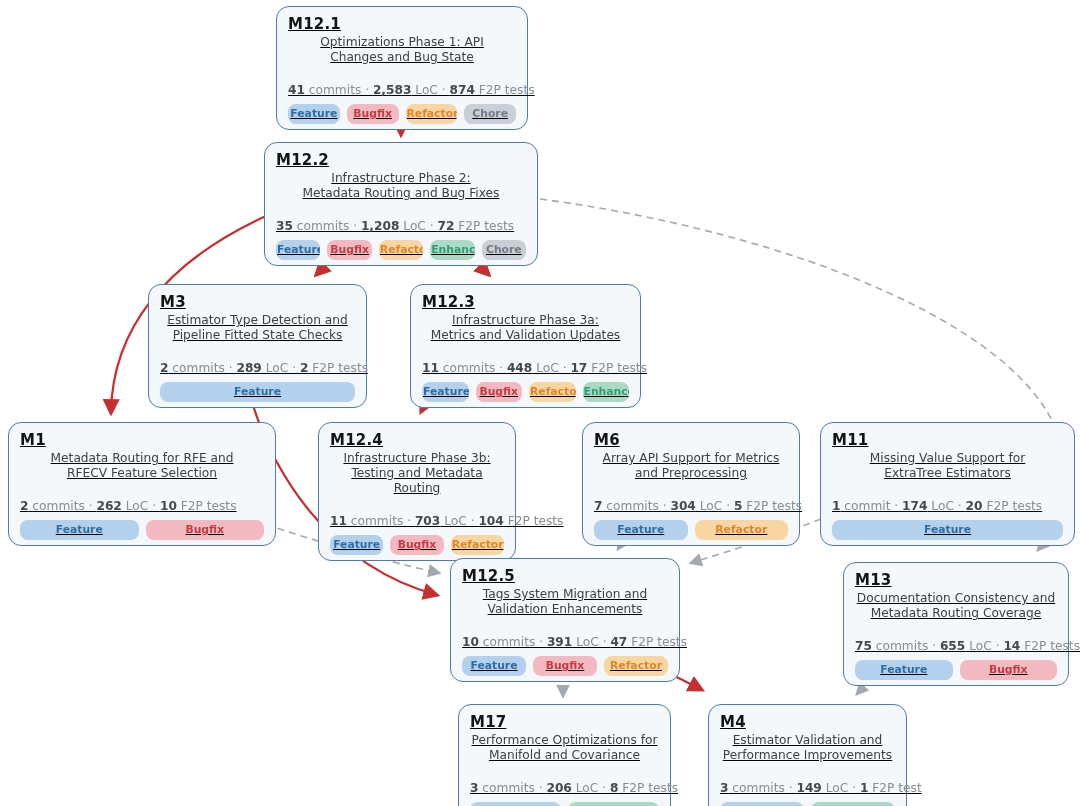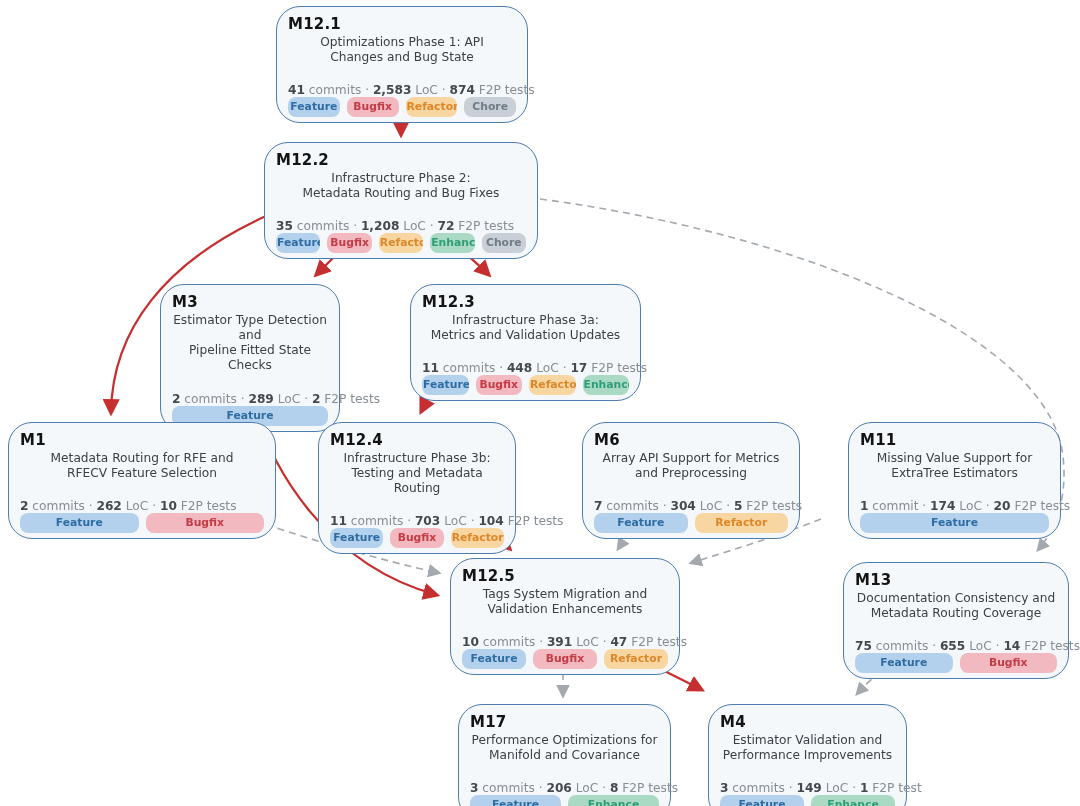--- a/index.html
+++ b/index.html
@@ -8,28 +8,29 @@
     background:#ffffff; font-family:"DejaVu Sans", sans-serif;
   }
   #edges { position:absolute; left:0; top:0; width:1080px; height:806px; z-index:0; }
   .edge { fill:none; }
   .edge-strong { stroke-width:2.3px; }
   .edge-weak   { stroke-width:1.6px; stroke-dasharray:7 5; }
   .node {
     position:absolute; z-index:1; box-sizing:border-box;
     background:var(--node-bg,#f5f8fb);
     border:1.7px solid var(--node-border,#4d7cae);
-    border-radius:24px;
+    border-radius:13px;
     padding:8px 11px 5px 11px;
+    text-decoration:underline;
   }
   .node-title { font-weight:bold; font-size:15px; color:#141414; letter-spacing:.2px; margin-bottom:2px; }
   .node-desc  { text-align:center; font-size:12.2px; line-height:1.24; color:#3b4045; }
   .node-stats { font-size:12.2px; color:#868d93; margin-top:18px; white-space:nowrap; }
   .node-stats .b { color:#44494e; font-weight:bold; }
-  .badges { display:flex; gap:7px; margin-top:0; }
+  .badges { display:flex; gap:7px; margin-top:7px; }
   .badge {
     flex:1 1 0; text-align:center; font-size:10.8px; font-weight:bold;
     padding:3px 1px 4px 1px; border-radius:8px; overflow:hidden; white-space:nowrap;
   }
 </style>
 </head>
 <body>
 
 <div id="canvas" style="--node-bg: #f5f8fb; --node-border: #4d7cae;">
   <svg id="edges" xmlns="http://www.w3.org/2000/svg">
@@ -78,21 +79,21 @@
       </div>
     <div class="node-stats"><span class="b">35</span><span> commits · </span><span class="b">1,208</span><span> LoC · </span><span class="b">72</span><span> F2P tests</span></div>
     <div class="badges">
         <span class="badge" style="background: rgb(179, 209, 236); color: rgb(46, 109, 164);">Feature</span>
         <span class="badge" style="background: rgb(242, 186, 192); color: rgb(196, 59, 69);">Bugfix</span>
         <span class="badge" style="background: rgb(247, 214, 162); color: rgb(221, 134, 40);">Refactor</span>
         <span class="badge" style="background: rgb(171, 218, 196); color: rgb(47, 158, 120);">Enhance</span>
         <span class="badge" style="background: rgb(201, 207, 214); color: rgb(113, 123, 135);">Chore</span>
       </div>
   </div>
-    <div class="node" style="left: 160px; top: 284px; width: 180px;">
+    <div class="node" style="left: 148px; top: 284px; width: 219px;">
     <div class="node-title">M3</div>
     <div class="node-desc">
         <div>Estimator Type Detection and</div>
         <div>Pipeline Fitted State Checks</div>
       </div>
     <div class="node-stats"><span class="b">2</span><span> commits · </span><span class="b">289</span><span> LoC · </span><span class="b">2</span><span> F2P tests</span></div>
     <div class="badges">
         <span class="badge" style="background: rgb(179, 209, 236); color: rgb(46, 109, 164);">Feature</span>
       </div>
   </div>
@@ -140,21 +141,21 @@
     <div class="node-desc">
         <div>Array API Support for Metrics</div>
         <div>and Preprocessing</div>
       </div>
     <div class="node-stats"><span class="b">7</span><span> commits · </span><span class="b">304</span><span> LoC · </span><span class="b">5</span><span> F2P tests</span></div>
     <div class="badges">
         <span class="badge" style="background: rgb(179, 209, 236); color: rgb(46, 109, 164);">Feature</span>
         <span class="badge" style="background: rgb(247, 214, 162); color: rgb(221, 134, 40);">Refactor</span>
       </div>
   </div>
-    <div class="node" style="left: 848px; top: 422px; width: 213px;">
+    <div class="node" style="left: 820px; top: 422px; width: 255px;">
     <div class="node-title">M11</div>
     <div class="node-desc">
         <div>Missing Value Support for</div>
         <div>ExtraTree Estimators</div>
       </div>
     <div class="node-stats"><span class="b">1</span><span> commit · </span><span class="b">174</span><span> LoC · </span><span class="b">20</span><span> F2P tests</span></div>
     <div class="badges">
         <span class="badge" style="background: rgb(179, 209, 236); color: rgb(46, 109, 164);">Feature</span>
       </div>
   </div>

